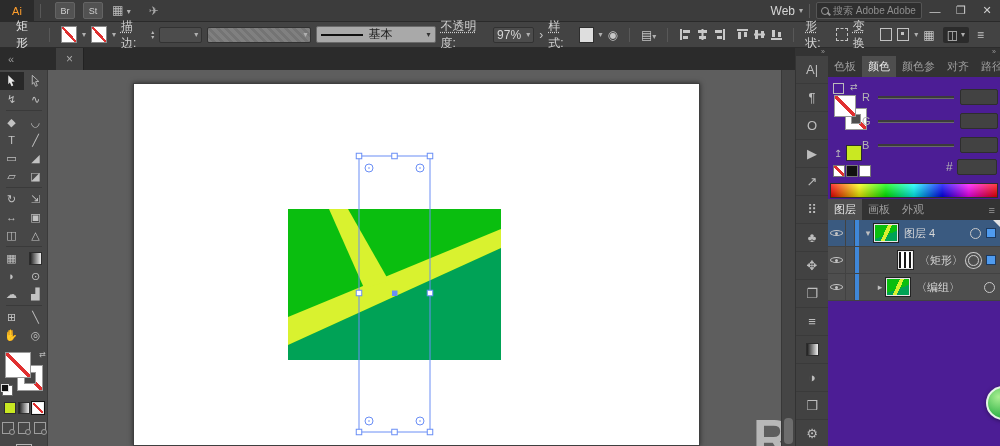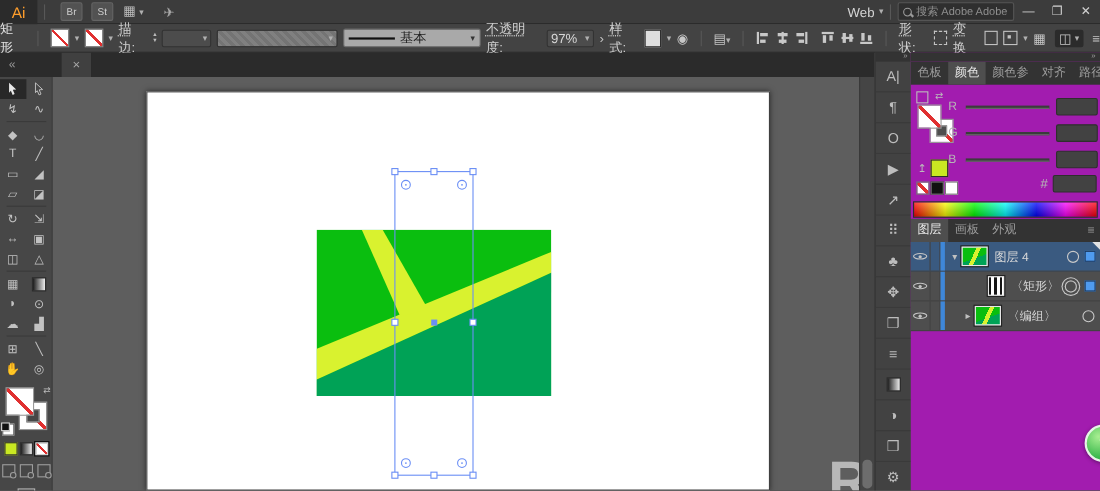--- a/index.html
+++ b/index.html
@@ -2,31 +2,31 @@
 <html><head>
 <meta charset="utf-8">
 <style>
   html,body{margin:0;padding:0}
   body{width:1000px;height:446px;overflow:hidden;position:relative;background:#4e4e4e;
        font-family:"Liberation Sans","DejaVu Sans",sans-serif;-webkit-font-smoothing:antialiased;}
   #app{position:absolute;inset:0;font-size:12px;color:#d6d6d6}
   .abs{position:absolute}
   
   #menubar{left:0;top:0;width:1000px;height:22px;background:#3c3c3c;display:flex;align-items:center;border-bottom:1px solid #2a2a2a;box-sizing:border-box}
-  #ai-logo{width:34px;height:24px;background:#2b2b2b;color:#ff9e2c;font-weight:normal;font-size:14px;display:flex;align-items:center;justify-content:center}
+  #ai-logo{width:34px;height:24px;background:#2b2b2b;color:#ff9e2c;font-weight:normal;font-size:11px;display:flex;align-items:center;justify-content:center}
   .menu-item{padding:0 9px;color:#dcdcdc;font-size:12px;line-height:22px;cursor:default}
   .mini-btn{width:18px;height:15px;background:#525252;border:1px solid #646464;border-radius:2px;color:#cfcfcf;font-size:9px;display:inline-flex;align-items:center;justify-content:center;margin-left:8px}
   .vsep{width:1px;height:14px;background:#585858;margin:0 6px}
   #workspace{display:flex;align-items:center;gap:4px;color:#d6d6d6}
   #search-box{width:96px;height:15px;background:#2f2f2f;border:1px solid #555;border-radius:2px;display:flex;align-items:center;gap:4px;padding:0 4px;color:#8f8f8f;font-size:10px}
   .mag{width:6px;height:6px;border:1.5px solid #9a9a9a;border-radius:50%;position:relative;display:inline-block;flex:none}
   .mag::after{content:'';position:absolute;width:4px;height:1.5px;background:#9a9a9a;transform:rotate(45deg);right:-3px;bottom:-1px}
   .winbtn{width:26px;text-align:center;color:#cfcfcf;font-size:11px}
   
-  #controlbar{left:0;top:22px;width:1000px;height:26px;background:#434343;border-bottom:1px solid #2c2c2c;display:flex;align-items:center;box-sizing:border-box;gap:5px;padding:0 0;font-size:12px}
+  #controlbar{left:0;top:22px;width:1000px;height:26px;background:#434343;border-bottom:1px solid #2c2c2c;display:flex;align-items:center;box-sizing:border-box;gap:5px;padding:0 16px;font-size:12px}
   .dim-underline{text-decoration:underline dotted;text-underline-offset:2px;color:#d0d0d0}
   .swatch-none{width:15px;height:15px;border:1px solid #8a8a8a;background:linear-gradient(to top right,#fff 44%,#e03030 44%,#e03030 56%,#fff 56%);display:inline-block}
   .caret{color:#b0b0b0;font-size:8px}
   .stepper{display:inline-flex;flex-direction:column;line-height:5px;font-size:6px;color:#bbb}
   .selbox{height:16px;background:#4c4c4c;border:1px solid #323232;border-radius:2px;display:inline-flex;align-items:center;justify-content:space-between;padding:0 3px;box-sizing:border-box}
   .selbox.hatch{background:repeating-linear-gradient(45deg,#808080 0 3px,#747474 3px 6px)}
   #profile-box{width:128px;height:17px;background:#a9a9a9;border:1px solid #6a6a6a;border-radius:2px;display:inline-flex;align-items:center;gap:5px;padding:0 4px;box-sizing:border-box;color:#1e1e1e}
   #profile-box .pline{width:42px;height:2px;background:#101010}
   .icon12{color:#c6c6c6;font-size:12px}
   .alico{display:inline-block;vertical-align:middle}
@@ -69,21 +69,21 @@
   #artboard{position:absolute;left:85px;top:13px;width:567px;height:363px;background:#fff;box-shadow:0 0 5px rgba(0,0,0,.55);border:1px solid #3f3f3f;box-sizing:border-box}
   #art-svg{position:absolute;left:0;top:0}
   #watermark{position:absolute;left:705px;top:338px;font-size:52px;font-weight:bold;color:#c2c2c2;opacity:.9}
   #scrollstrip{left:781px;top:70px;width:14px;height:376px;background:#454545;border-left:1px solid #383838;box-sizing:border-box}
   #scroll-thumb{position:absolute;left:2px;bottom:2px;width:9px;height:26px;background:#6d6d6d;border-radius:4px}
   
   #dockstrip{left:795px;top:48px;width:33px;height:398px;background:#424242;border-left:1px solid #333;box-sizing:border-box}
   #dockstrip .hdr{height:8px;text-align:right;color:#999;font-size:7px;line-height:8px;padding-right:3px;background:#333}
   .dock-ico{height:27px;display:flex;align-items:center;justify-content:center;color:#bdbdbd;font-size:13px;border-bottom:1px solid #3a3a3a}
   
-  #rightdock{left:828px;top:48px;width:172px;height:398px;background:#a21caf}
+  #rightdock{left:828px;top:48px;width:172px;height:398px;background:#4c1d95}
   #rightdock .hdr{height:8px;text-align:right;color:#999;font-size:7px;line-height:8px;padding-right:4px;background:#333}
   .tabs{height:21px;background:#333;display:flex;align-items:center;font-size:11px;color:#9d9d9d;overflow:hidden}
   .tabs .tab{padding:0 6px;line-height:21px;white-space:nowrap}
   .tabs .tab.active{background:#4e4e4e;color:#e8e8e8}
   .tabs .pmenu{margin-left:auto;padding-right:5px;color:#999}
   
   #color-content{position:relative;height:120px}
   .mini-none{width:12px;height:12px;border:1px solid #888;background:linear-gradient(to top right,#fff 40%,#e03030 40%,#e03030 60%,#fff 60%);display:inline-block}
   #cp-fill{position:absolute;left:6px;top:18px;width:20px;height:20px;border:1px solid #999;background:linear-gradient(to top right,#fff 44%,#e03030 44%,#e03030 56%,#fff 56%);z-index:2}
   #cp-stroke{position:absolute;left:17px;top:31px;width:20px;height:20px;border:1px solid #999;background:linear-gradient(to top right,#fff 44%,#e03030 44%,#e03030 56%,#fff 56%)}

